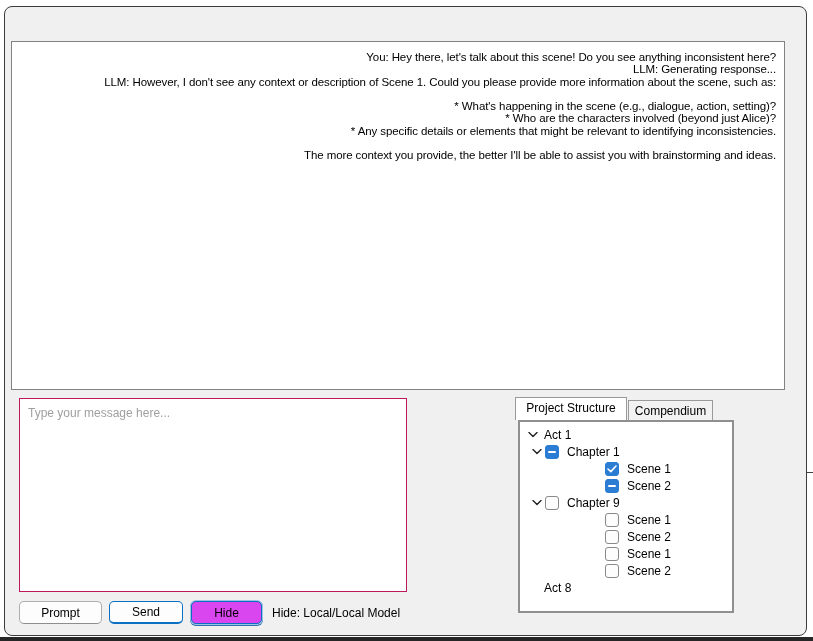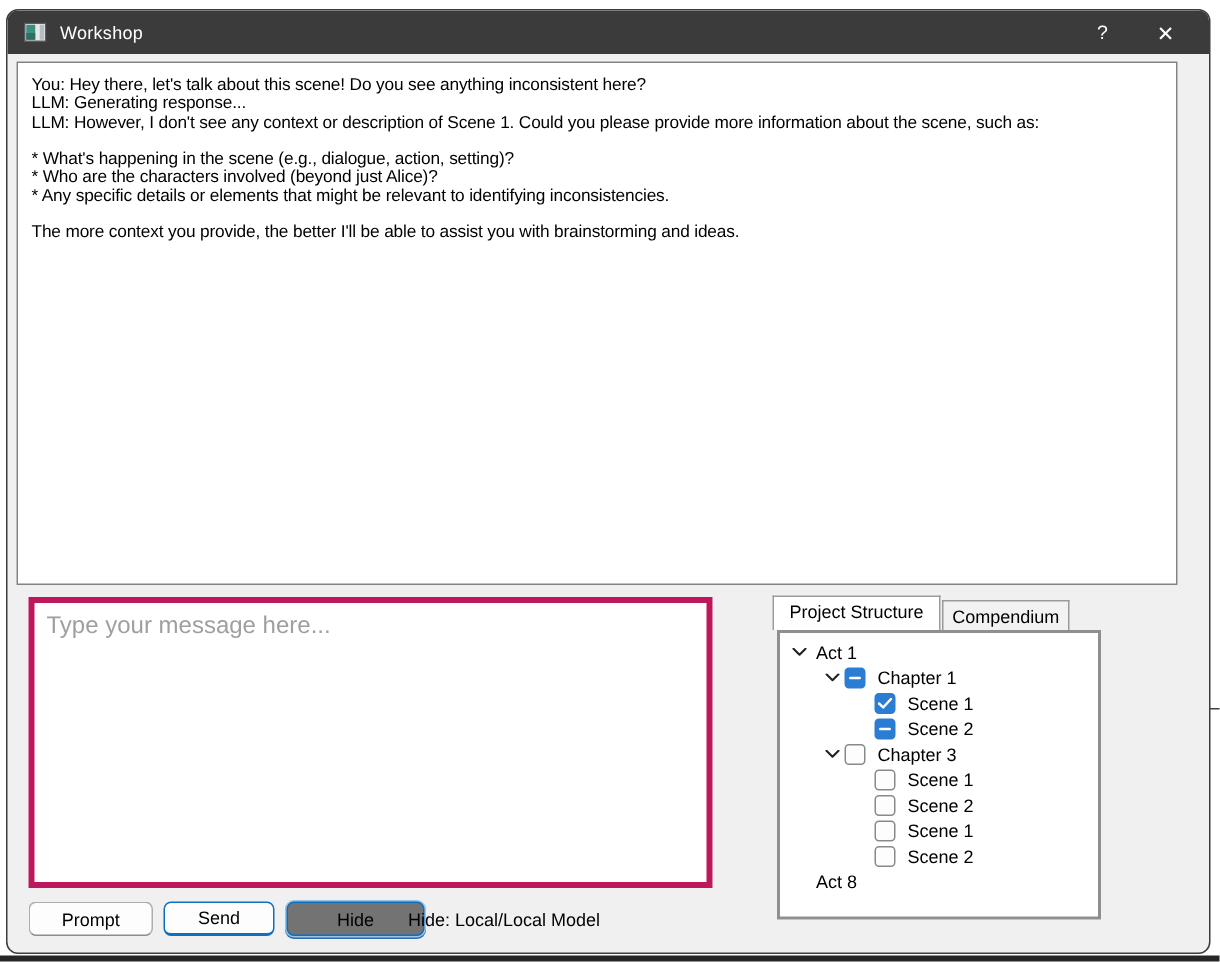--- a/index.html
+++ b/index.html
@@ -22,83 +22,68 @@
   .titlebar-spacer { flex: 1; }
   .tb-btn { width: 42px; height: 29px; color: #ffffff; background: transparent; border: none;
     font-size: 13px; display: flex; align-items: center; justify-content: center; cursor: default; }
   .tb-btn.close { margin-right: 8px; font-size: 14px; }
 
   
   .chat-area { position: absolute; left: 6px; top: 34px; width: 774px; height: 349px;
     background: #ffffff; border: 1px solid #828282; padding: 9px 8px 0 9px;
     font-size: 11.5px; line-height: 12.3px; color: #000000; letter-spacing: -0.1px;
     white-space: pre-wrap; overflow: hidden; }
-  .chat-line { min-height: 12.3px; }
+  .chat-line { min-height: 12.3px; text-align: right; }
 
   
-  .composer-input { position: absolute; left: 14px; top: 391px; width: 456px; height: 194px;
-    background: #ffffff; border: 4px solid #be185d; resize: none; outline: none;
-    font-family: "Liberation Sans", sans-serif; font-size: 16px; color: #000; padding: 7px 8px; }
+  .composer-input { position: absolute; left: 14px; top: 391px; width: 388px; height: 194px;
+    background: #ffffff; border: 1px solid #be185d; resize: none; outline: none;
+    font-family: "Liberation Sans", sans-serif; font-size: 12px; color: #000; padding: 7px 8px; }
   .composer-input::placeholder { color: #9f9f9f; opacity: 1; }
 
   .btn { position: absolute; top: 594px; height: 23px; border-radius: 5px; font-size: 12px;
     font-family: "Liberation Sans", sans-serif; display: flex; align-items: center; justify-content: center;
     cursor: default; color: #000; }
   .btn-prompt { left: 14px; width: 83px; background: #fdfdfd; border: 1px solid #aeaeae; border-bottom-color: #8d8d8d; }
   .btn-send   { left: 104px; width: 74px; background: #fdfdfd; border: 1px solid #0b6fc2; border-bottom-width: 2px; }
-  .btn-hide   { left: 186px; width: 92px; background: #737373; border: 1px solid #0b6fc2;
+  .btn-hide   { left: 186px; width: 71px; background: #d946ef; border: 1px solid #0b6fc2;
     box-shadow: 0 0 0 1px #9cc3e4, 0 1px 0 1px #2a6eb0; }
   .model-label { position: absolute; left: 267px; top: 599px; font-size: 12px; color: #000; }
 
   
   .tab { position: absolute; border: 1px solid #9a9a9a; border-bottom: none; font-size: 12px;
     display: flex; align-items: flex-start; justify-content: center; padding-top: 3px; cursor: default; }
   .tab-active { left: 510px; top: 390px; width: 112px; height: 23px; background: #ffffff; z-index: 3; }
   .tab-inactive { left: 623px; top: 393px; width: 85px; height: 31px; background: #f2f2f2; z-index: 1; }
 
   
   .tree-panel { position: absolute; left: 513px; top: 413px; width: 216px; height: 193px;
     background: #ffffff; border: 2px solid #8f8f8f; z-index: 2; padding-top: 4px; overflow: hidden; }
   .tree-row { height: 17px; display: flex; align-items: center; font-size: 12px; color: #000; }
   .tree-row.lv0 { padding-left: 5px; }
-  .tree-row.lv1 { padding-left: 27px; }
-  .tree-row.lv2 { padding-left: 63px; }
+  .tree-row.lv1 { padding-left: 9px; }
+  .tree-row.lv2 { padding-left: 85px; }
   .chev { width: 16px; height: 16px; display: inline-flex; align-items: center; justify-content: center; flex: none; }
   .chev svg { display: block; }
   .chev-spacer { width: 16px; flex: none; }
   .cbox { width: 14px; height: 14px; border-radius: 3px; margin-right: 6px; flex: none;
     display: inline-flex; align-items: center; justify-content: center; }
   .cbox.unchecked { background: #fdfdfd; border: 1px solid #898989; }
   .cbox.checked, .cbox.partial { background: #2b7cd3; border: 1px solid #2b7cd3; }
   .tree-label { margin-left: 2px; white-space: nowrap; }
   .lv0 .tree-label { margin-left: 3px; }
 </style>
 </head>
 <body>
 
 <div class="bottom-strip"></div>
 <div class="bg-right-line"></div>
 
 <div class="window">
 
-  <div class="titlebar">
-    <span class="app-icon">
-      <svg width="15" height="13" viewBox="0 0 15 13">
-        <rect x="0" y="0" width="15" height="13" fill="#5a5a5a"></rect>
-        <rect x="1" y="1" width="13" height="11" fill="#e8e8e8"></rect>
-        <rect x="1.5" y="1.5" width="6" height="10" fill="#3e8f7e"></rect>
-        <rect x="1.5" y="7" width="6" height="4.5" fill="#2f6f62"></rect>
-        <rect x="10.5" y="1.5" width="3" height="10" fill="#b9bcbe"></rect>
-      </svg>
-    </span>
-    <span class="title-text">Workshop</span>
-    <span class="titlebar-spacer"></span>
-    <button class="tb-btn">?</button>
-    <button class="tb-btn close">✕</button>
-  </div>
 
   <div class="chat-area" id="chat-area"><div class="chat-line">You: Hey there, let's talk about this scene! Do you see anything inconsistent here?</div><div class="chat-line">LLM: Generating response...</div><div class="chat-line">LLM: However, I don't see any context or description of Scene 1. Could you please provide more information about the scene, such as:</div><div class="chat-line">&nbsp;</div><div class="chat-line">* What's happening in the scene (e.g., dialogue, action, setting)?</div><div class="chat-line">* Who are the characters involved (beyond just Alice)?</div><div class="chat-line">* Any specific details or elements that might be relevant to identifying inconsistencies.</div><div class="chat-line">&nbsp;</div><div class="chat-line">The more context you provide, the better I'll be able to assist you with brainstorming and ideas.</div></div>
 
   <textarea class="composer-input" placeholder="Type your message here..." style=""></textarea>
 
   <button class="btn btn-prompt">Prompt</button>
   <button class="btn btn-send">Send</button>
   <button class="btn btn-hide">Hide</button>
   <span class="model-label">Hide: Local/Local Model</span>
 
@@ -143,21 +128,21 @@
         </span>
         <span class="tree-label">Scene 2</span>
       </div>
       <div class="tree-row lv1">
         <span class="chev">
           <svg width="10" height="6" viewBox="0 0 10 6">
             <path d="M1 0.5 L5 4.5 L9 0.5" fill="none" stroke="#222" stroke-width="1.4" stroke-linecap="round" stroke-linejoin="round"></path>
           </svg>
         </span>
         <span class="cbox unchecked"></span>
-        <span class="tree-label">Chapter 3</span>
+        <span class="tree-label">Chapter 9</span>
       </div>
       <div class="tree-row lv2">
         <span class="cbox unchecked"></span>
         <span class="tree-label">Scene 1</span>
       </div>
       <div class="tree-row lv2">
         <span class="cbox unchecked"></span>
         <span class="tree-label">Scene 2</span>
       </div>
       <div class="tree-row lv2">

